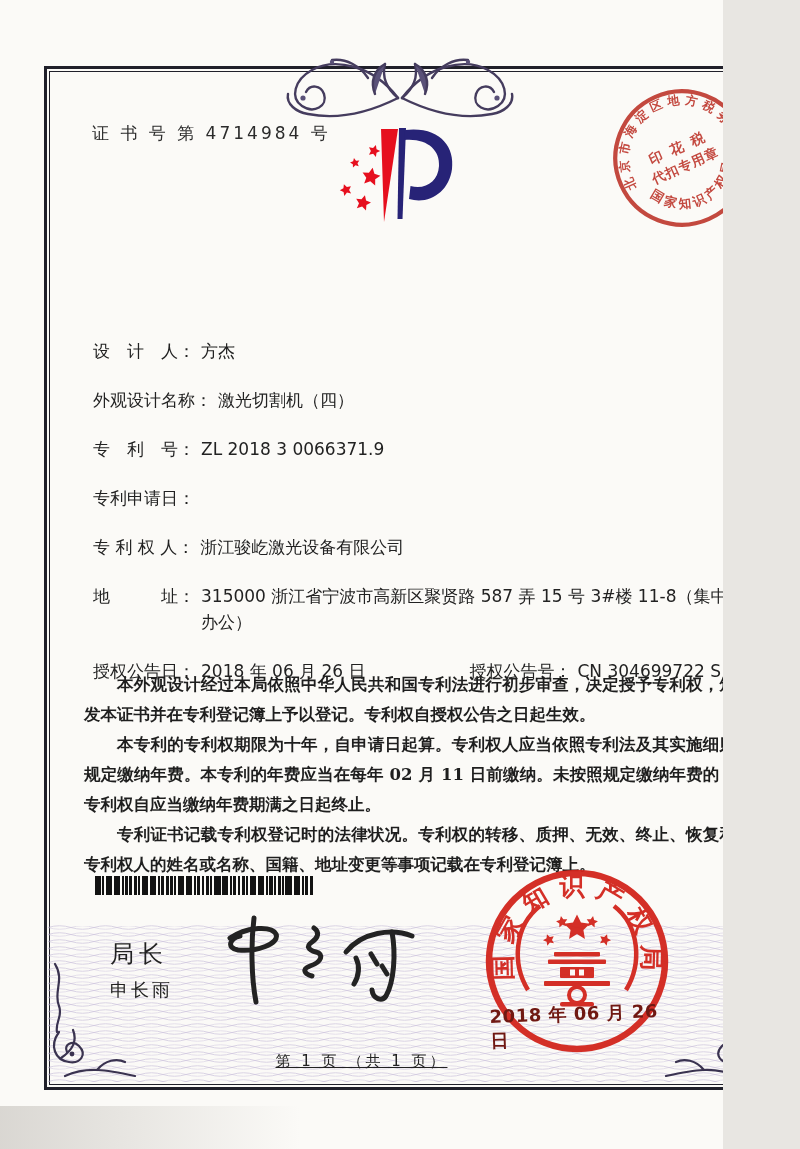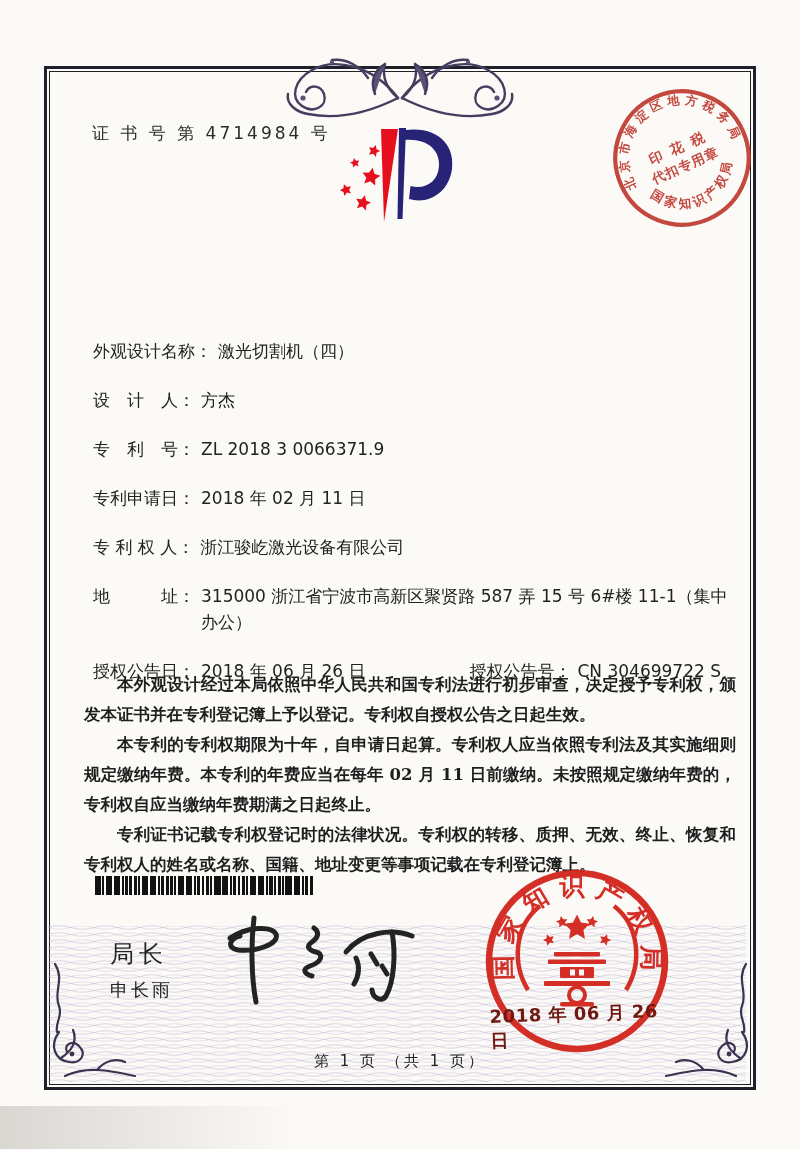--- a/index.html
+++ b/index.html
@@ -1,16 +1,16 @@
 <!DOCTYPE html>
 <html><head>
 <meta charset="utf-8">
 <style>
   html,body{margin:0;padding:0;background:#e8e6e2;}
-  .page{position:relative;width:800px;height:1149px;background:#fbfaf7;overflow:hidden;
+  .page{position:relative;width:723px;height:1149px;background:#fbfaf7;overflow:hidden;
         font-family:"DejaVu Sans","Liberation Sans",sans-serif;color:#222;}
   
   .frame{position:absolute;left:44px;top:66px;width:706px;height:1018px;border:3px solid #20202a;}
   .frame-inner{position:absolute;inset:2px;border:1px solid #20202a;}
   
   .guilloche{position:absolute;left:48px;top:924px;width:698px;height:158px;z-index:1;}
   
   .top-ornament{position:absolute;left:272px;top:42px;width:256px;height:100px;z-index:2;}
   .corner{position:absolute;width:92px;height:124px;z-index:2;}
   .corner.bl{left:47px;top:962px;}
@@ -41,21 +41,21 @@
        repeating-linear-gradient(90deg,#121212 0 3px,transparent 3px 9px),
        repeating-linear-gradient(90deg,transparent 0 5px,#121212 5px 6px,transparent 6px 13px);}
   
   .sig-role{position:absolute;left:110px;top:938px;font-size:24px;letter-spacing:5px;z-index:3;}
   .sig-name{position:absolute;left:110px;top:978px;font-size:18px;letter-spacing:3px;z-index:3;}
   .sig-script{position:absolute;left:196px;top:902px;width:240px;height:118px;z-index:3;}
   
   .seal{position:absolute;left:482px;top:866px;width:190px;height:190px;z-index:4;opacity:.95;}
   .seal-date{position:absolute;left:490px;top:1002px;width:170px;font-size:18px;font-weight:bold;
          color:#701812;letter-spacing:.5px;z-index:5;transform:rotate(-2deg);}
-  .footer{position:absolute;left:0;right:0;top:1052px;text-align:center;font-size:15px;letter-spacing:3px;z-index:3;}
+  .footer{position:absolute;left:0;right:0;top:1052px;text-align:center;font-size:15px;letter-spacing:3px;z-index:3;text-decoration:underline;}
 </style>
 </head>
 <body>
 
 <div class="page">
 
   <div class="photo-smudge"></div>
 
   <svg class="guilloche" viewBox="0 0 698 158" preserveAspectRatio="none">
     <defs>
@@ -140,42 +140,41 @@
       <use href="#star" transform="translate(17,39) scale(0.5) rotate(-12)"></use>
       <use href="#star" transform="translate(33,53) scale(0.95) rotate(10)"></use>
       <use href="#star" transform="translate(8,66) scale(0.62) rotate(-20)"></use>
       <use href="#star" transform="translate(25,79) scale(0.8) rotate(14)"></use>
     </g>
   </svg>
 
 
   <div class="fields">
     <div class="field-row">
+      <span class="field-label">设　计　人：</span>
+      <span class="field-value">方杰</span>
+    </div>
+    <div class="field-row">
       <span class="field-label">外观设计名称：</span>
       <span class="field-value">激光切割机（四）</span>
     </div>
     <div class="field-row">
-      <span class="field-label">设　计　人：</span>
-      <span class="field-value">方杰</span>
-    </div>
-    <div class="field-row">
       <span class="field-label">专　利　号：</span>
       <span class="field-value">ZL 2018 3 0066371.9</span>
     </div>
     <div class="field-row">
       <span class="field-label">专利申请日：</span>
-      <span class="field-value">2018 年 02 月 11 日</span>
     </div>
     <div class="field-row">
       <span class="field-label">专 利 权 人：</span>
       <span class="field-value">浙江骏屹激光设备有限公司</span>
     </div>
     <div class="field-row">
       <span class="field-label">地　　　址：</span>
-      <span class="field-value">315000 浙江省宁波市高新区聚贤路 587 弄 15 号 6#楼 11-1（集中办公）</span>
+      <span class="field-value">315000 浙江省宁波市高新区聚贤路 587 弄 15 号 3#楼 11-8（集中办公）</span>
     </div>
     <div class="field-row">
       <span class="field-label">授权公告日：</span>
       <span class="field-value">2018 年 06 月 26 日</span>
       <span class="grant-pair">
         <span class="field-label">授权公告号：</span>
         <span class="field-value">CN 304699722 S</span>
       </span>
     </div>
   </div>

